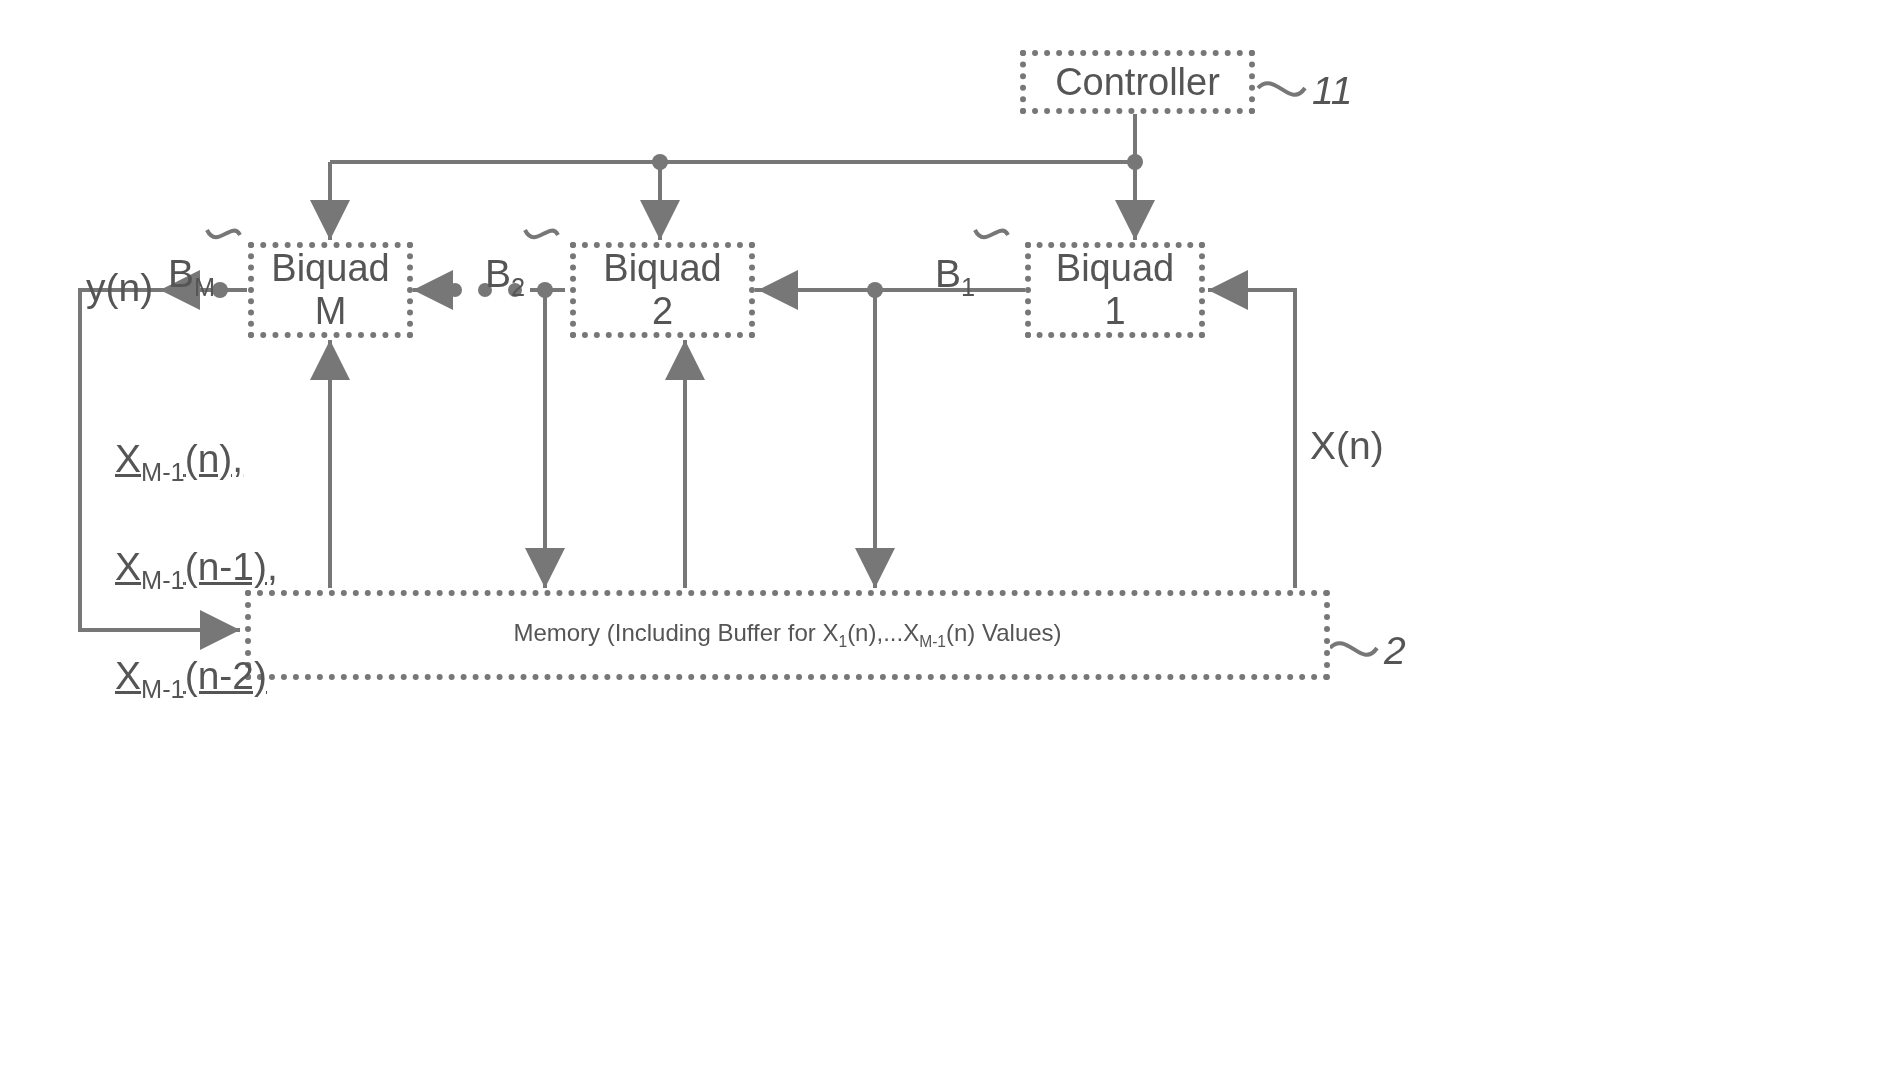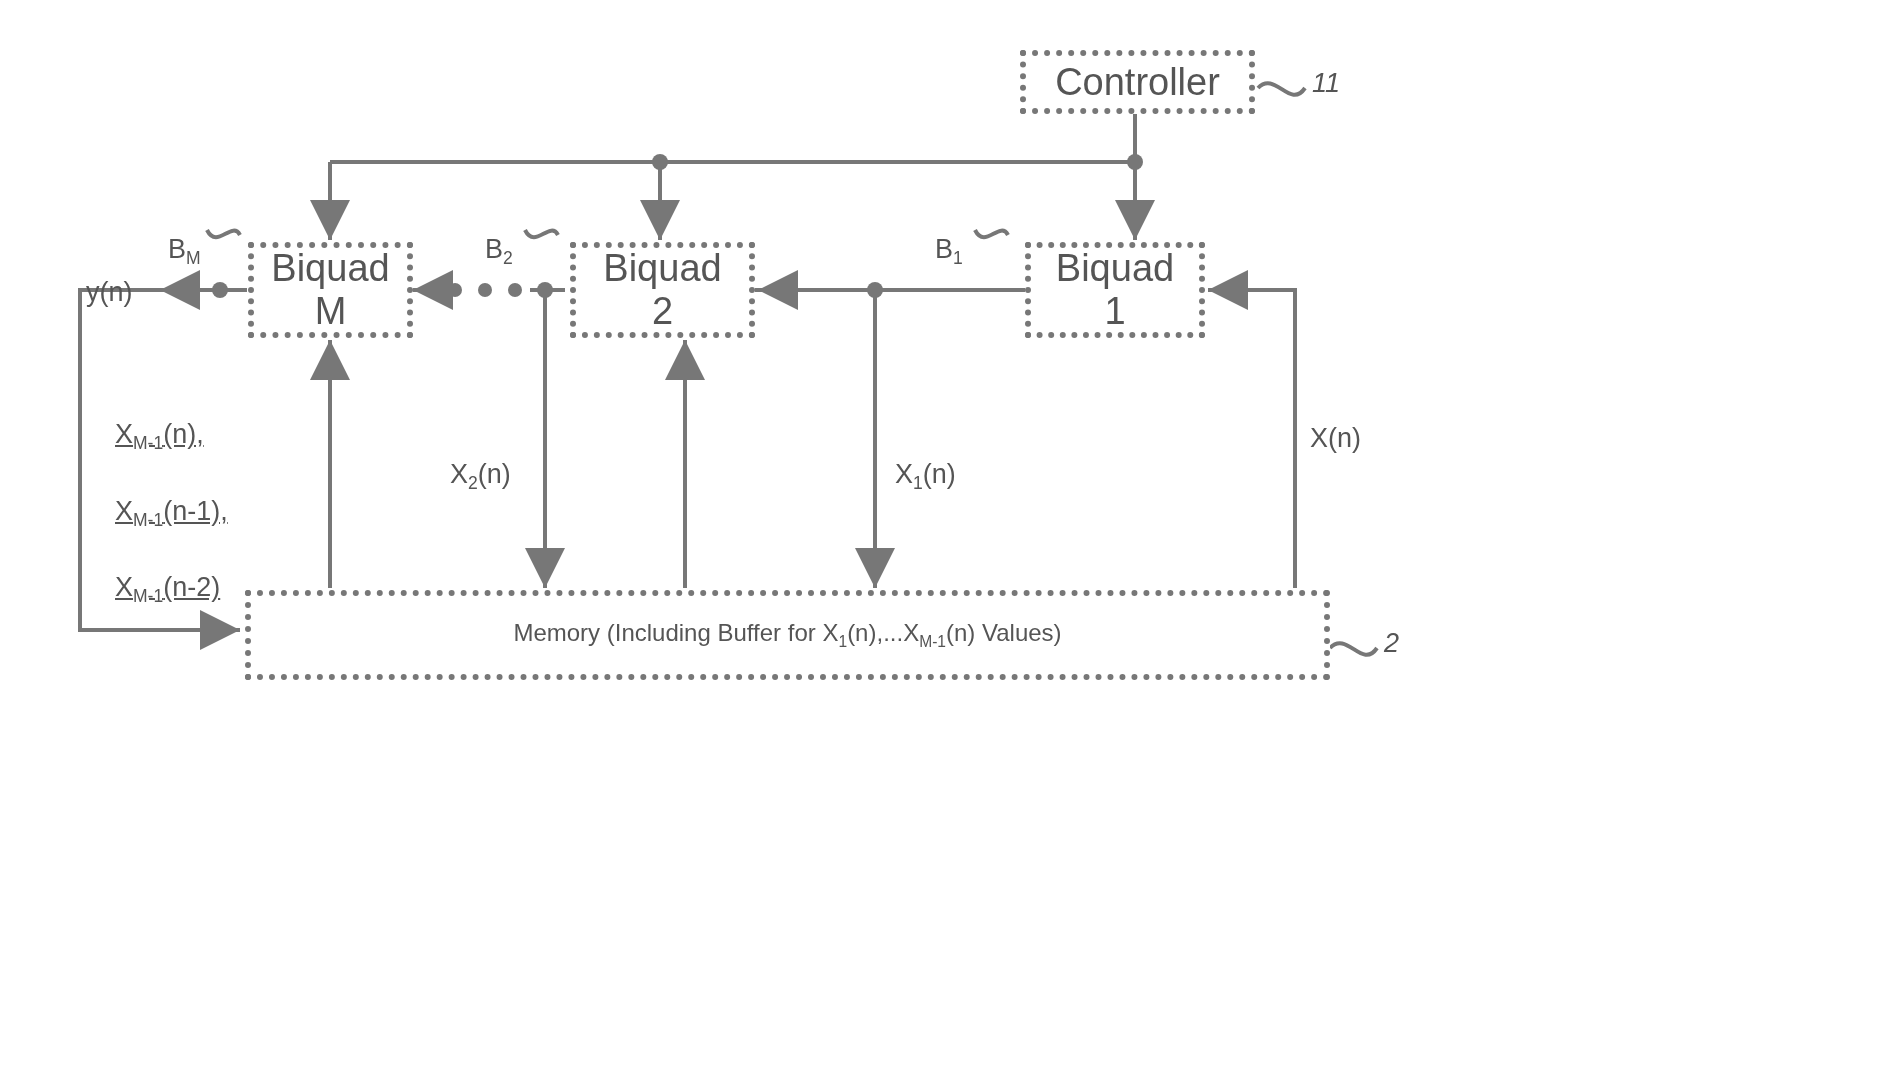--- a/index.html
+++ b/index.html
@@ -23,21 +23,21 @@
     display: flex;
     align-items: center;
     justify-content: center;
     text-align: center;
     font-size: 38px;
     color: #555;
     box-sizing: border-box;
   }
   .label {
     position: absolute;
-    font-size: 27px;
+    font-size: 39px;
     color: #555;
     white-space: pre-line;
     line-height: 1.35;
   }
   .italic {
     font-style: italic;
   }
   .sub { font-size: 0.65em; vertical-align: sub; }
   svg {
     position: absolute;
@@ -136,31 +136,25 @@
 M</span>
   </div>
 
   <div class="box" style="left:245px; top:590px; width:1085px; height:90px; font-size:24px;">
     <span class="box-inner">
       <span>Memory (Including Buffer for X</span><span class="sub">1</span><span>(n),...X</span><span class="sub">M-1</span><span>(n) Values)</span>
     </span>
   </div>
 
 
-  <div class="label" style="left:86px; top:274px;">y(n)</div>
+  <div class="label" style="left:86px; top:262px;">y(n)</div>
 
   <div class="label" style="left:1310px; top:420px;">X(n)</div>
 
-  <div class="label" style="left:895px; top:420px;">
-    <span>X</span><span class="sub">1</span><span>(n)</span>
-  </div>
 
-  <div class="label" style="left:450px; top:420px;">
-    <span>X</span><span class="sub">2</span><span>(n)</span>
-  </div>
 
 
   <div class="label" style="left:115px; top:380px;text-decoration:underline;">
     <span>X</span><span class="sub">M-1</span><span>(n),</span><br>
     <span>X</span><span class="sub">M-1</span><span>(n-1),</span><br>
     <span>X</span><span class="sub">M-1</span><span>(n-2)</span>
   </div>
 
   <div class="label" style="left:935px; top:195px;">
     <span>B</span><span class="sub">1</span>

